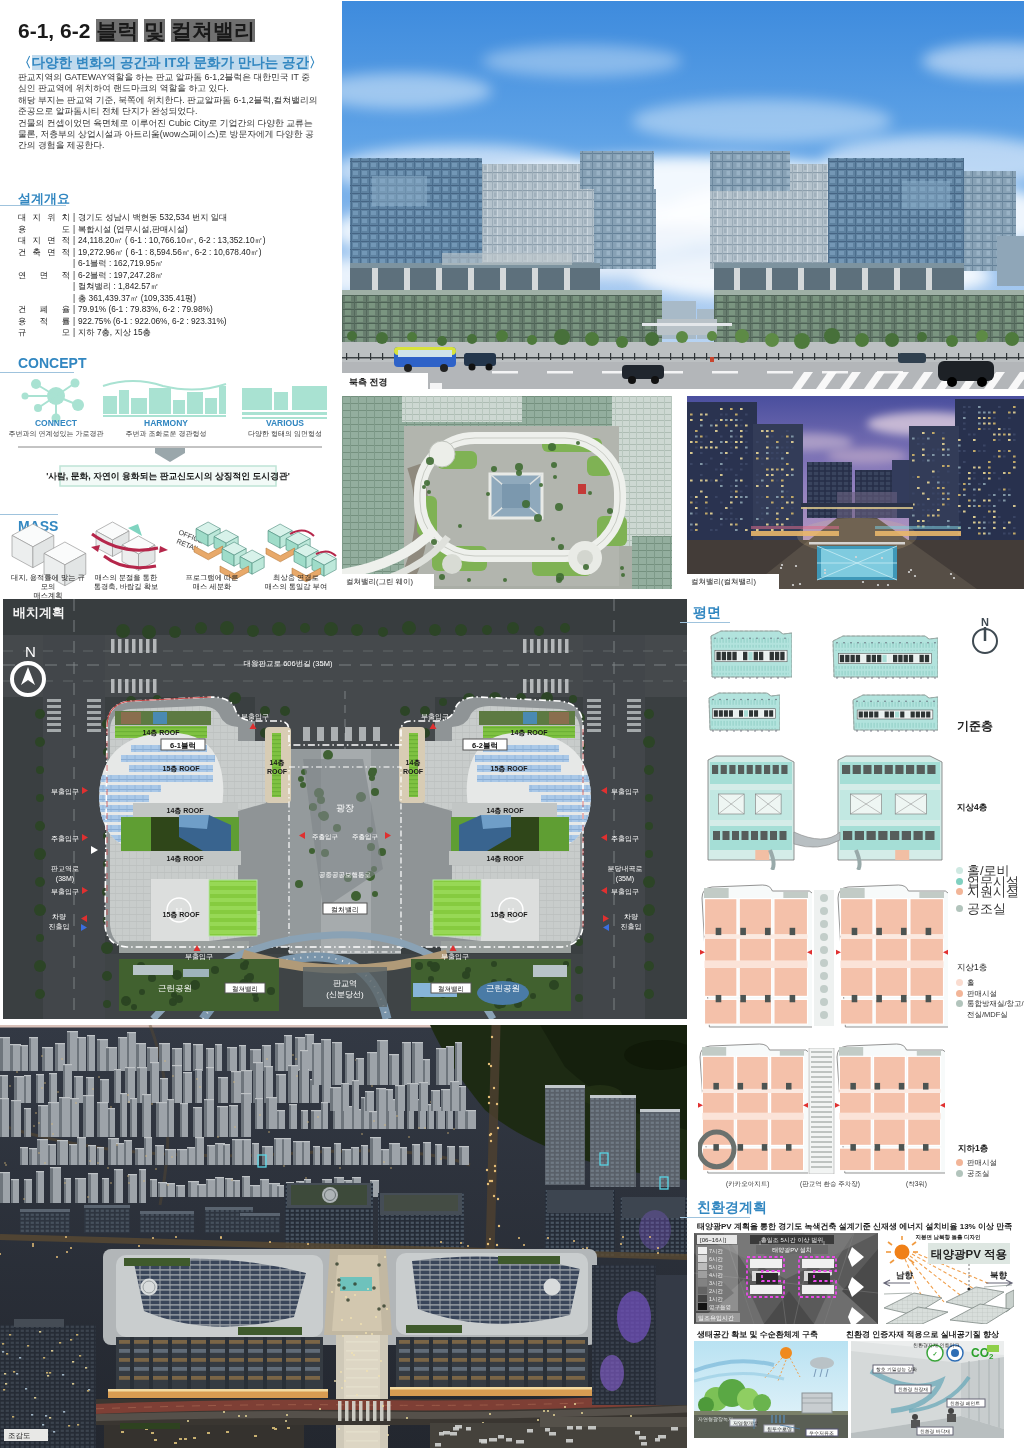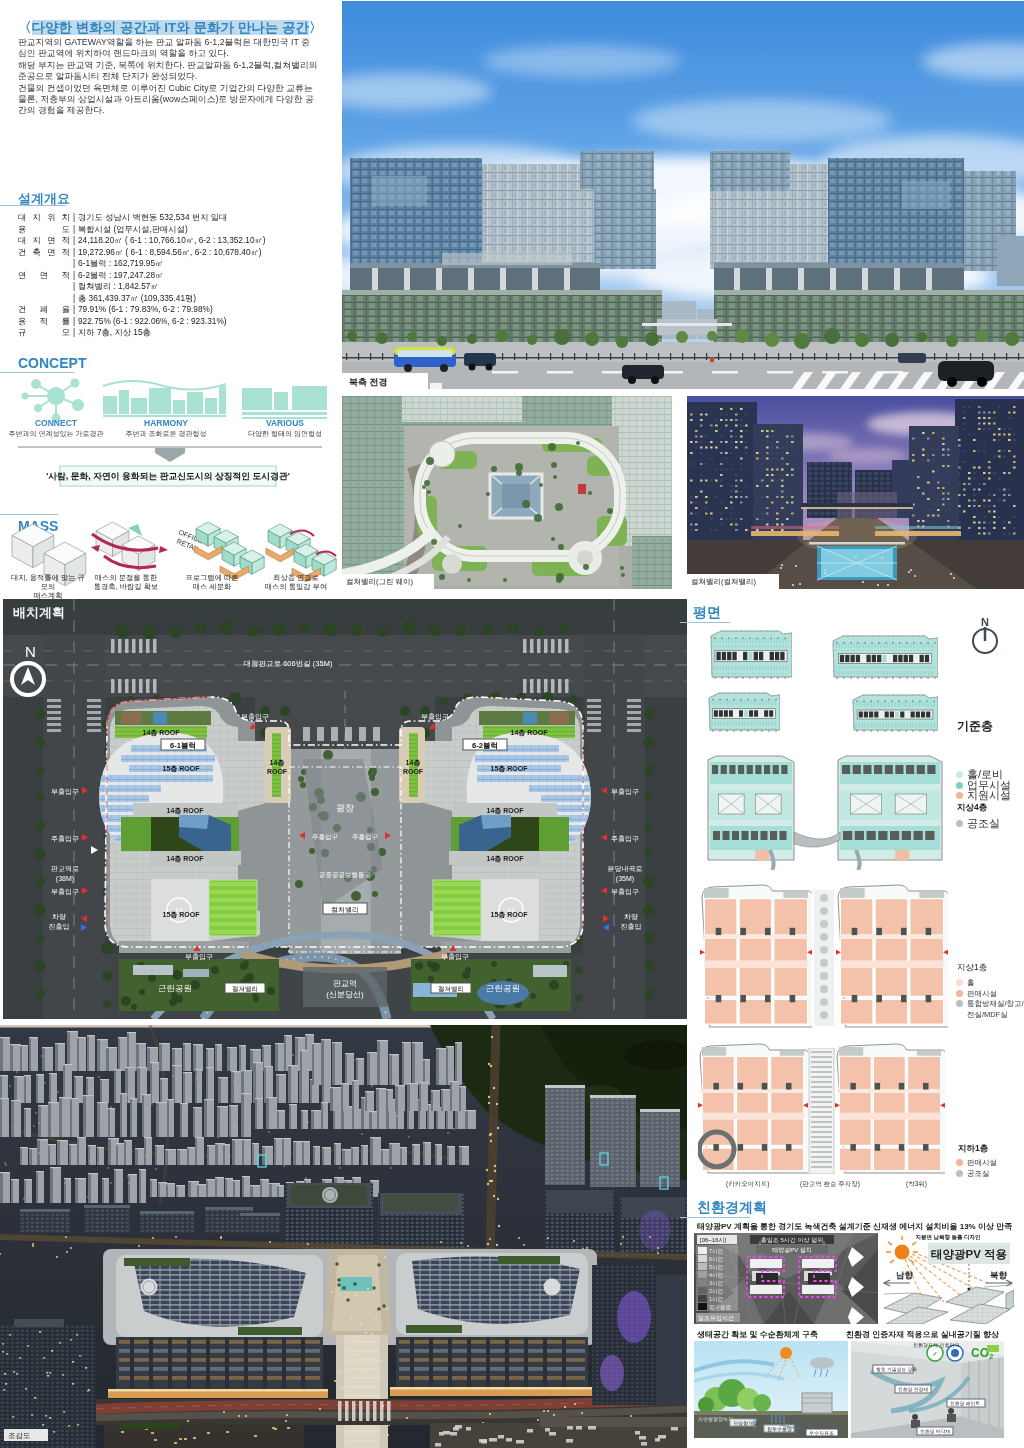--- a/index.html
+++ b/index.html
@@ -2,20 +2,21 @@
 <html><head><meta charset="utf-8"><style>
 *{margin:0;padding:0;box-sizing:border-box}
 body{font-family:"Liberation Sans",sans-serif;background:#fff}
 #page{position:relative;width:1024px;height:1448px;background:#fff;overflow:hidden}
 .abs{position:absolute}
 .h-blue{color:#3287c1;font-weight:bold}
 </style></head><body>
 <div id="page">
 
 <div class="abs" style="left:18px;top:10px;width:320px">
+ <div style="font-size:21px;font-weight:bold;color:#1a1a1a;margin-top:7px">6-1, 6-2 <span style="background:rgba(25,25,25,.62)">블럭</span> <span style="background:rgba(25,25,25,.62)">및</span> <span style="background:rgba(25,25,25,.62)">컬쳐밸리</span></div>
  <div class="h-blue" style="font-size:13.5px;font-weight:bold;margin-top:9px">〈<span style="background:rgba(48,133,194,.3)">다양한 변화의 공간과 IT와 문화가 만나는 공간</span>〉</div>
  <div style="font-size:8.8px;color:#333;line-height:11.4px;width:300px">
 판교지역의 GATEWAY역할을 하는 판교 알파돔 6-1,2블럭은 대한민국 IT 중심인 판교역에 위치하여 랜드마크의 역할을 하고 있다.<br>
 해당 부지는 판교역 기준, 북쪽에 위치한다. 판교알파돔 6-1,2블럭,컬쳐밸리의 준공으로 알파돔시티 전체 단지가 완성되었다.<br>
 건물의 컨셉이었던 육면체로 이루어진 Cubic City로 기업간의 다양한 교류는 물론, 저층부의 상업시설과 아트리움(wow스페이스)로 방문자에게 다양한 공간의 경험을 제공한다.</div>
 </div>
 <div class="abs h-blue" style="left:18px;top:190px;font-size:13px">설계개요</div>
 <div class="abs" style="left:0;top:205px;width:66px;height:1px;background:#9fc3dd"></div>
 <div class="abs" style="left:18px;top:212px;font-size:8.3px;color:#222;line-height:11.5px;width:320px">
       <div style="display:flex">
@@ -2787,24 +2788,24 @@
         <rect x="52.0" y="77" width="9.25" height="9" fill="#565d5b"></rect>
         <rect x="63.75" y="77" width="9.25" height="9" fill="#565d5b"></rect>
         <rect x="75.5" y="77" width="9.25" height="9" fill="#565d5b"></rect>
         <rect x="87.25" y="77" width="9.25" height="9" fill="#565d5b"></rect>
         <rect x="57.2" y="96" width="14" height="10" fill="#f2bfa4"></rect>
       </g>
       <path d="M88 78 q30 14 46 0 l0 8 q-22 12 -46 4 z" fill="#b8bfc2" stroke="#888" stroke-width="0.6"></path>
       <path d="M64 96 q6 14 2 20 M150 96 q6 14 2 20" stroke="#9aa" stroke-width="4" fill="none"></path>
     </svg>
     <div class="abs" style="left:957px;top:802px;font-size:8.5px;font-weight:bold;color:#222">지상4층</div>
-    <div class="abs" style="left:956px;top:770px;font-size:11px;color:#333;line-height:9.5px">
+    <div class="abs" style="left:956px;top:866px;font-size:13px;color:#333;line-height:9.5px">
       <div style="display:flex;align-items:center;margin-bottom:1px"><span style="width:7px;height:7px;border-radius:50%;background:#cfe9e2;display:inline-block;margin-right:4px"></span>홀/로비</div>
       <div style="display:flex;align-items:center;margin-bottom:1px"><span style="width:7px;height:7px;border-radius:50%;background:#7fd0c0;display:inline-block;margin-right:4px"></span>업무시설</div>
-      <div style="display:flex;align-items:center;margin-bottom:18px"><span style="width:7px;height:7px;border-radius:50%;background:#f2b598;display:inline-block;margin-right:4px"></span>지원시설</div>
+      <div style="display:flex;align-items:center;margin-bottom:7px"><span style="width:7px;height:7px;border-radius:50%;background:#f2b598;display:inline-block;margin-right:4px"></span>지원시설</div>
       <div style="display:flex;align-items:center;margin-bottom:1px"><span style="width:7px;height:7px;border-radius:50%;background:#b2c4bc;display:inline-block;margin-right:4px"></span>공조실</div>
     </div>
     <svg class="abs" style="left:700px;top:884px" width="112" height="146" viewBox="0 0 112 146">
       <path d="M2 14 q0 -10 10 -11 l50.4 -2 q8 0 10 6 l36.96 0 l8 6 l0 130 l-108 0 z" fill="#f7fafa" stroke="#777" stroke-width="0.8"></path>
       <rect x="4" y="4" width="24.64" height="12" fill="#c2cbc6"></rect>
       <rect x="83.36" y="8" width="24.64" height="12" fill="#c2cbc6"></rect>
       <rect x="4.48" y="14.600000000000001" width="32.48" height="36.5" fill="#f4c1aa" stroke="#fff" stroke-width="1.2"></rect>
       <rect x="39.199999999999996" y="14.600000000000001" width="32.48" height="36.5" fill="#f4c1aa" stroke="#fff" stroke-width="1.2"></rect>
       <rect x="73.92" y="14.600000000000001" width="33.6" height="36.5" fill="#f4c1aa" stroke="#fff" stroke-width="1.2"></rect>
       <rect x="4.48" y="54.019999999999996" width="32.48" height="23.36" fill="#f4c1aa" stroke="#fff" stroke-width="1.2"></rect>

